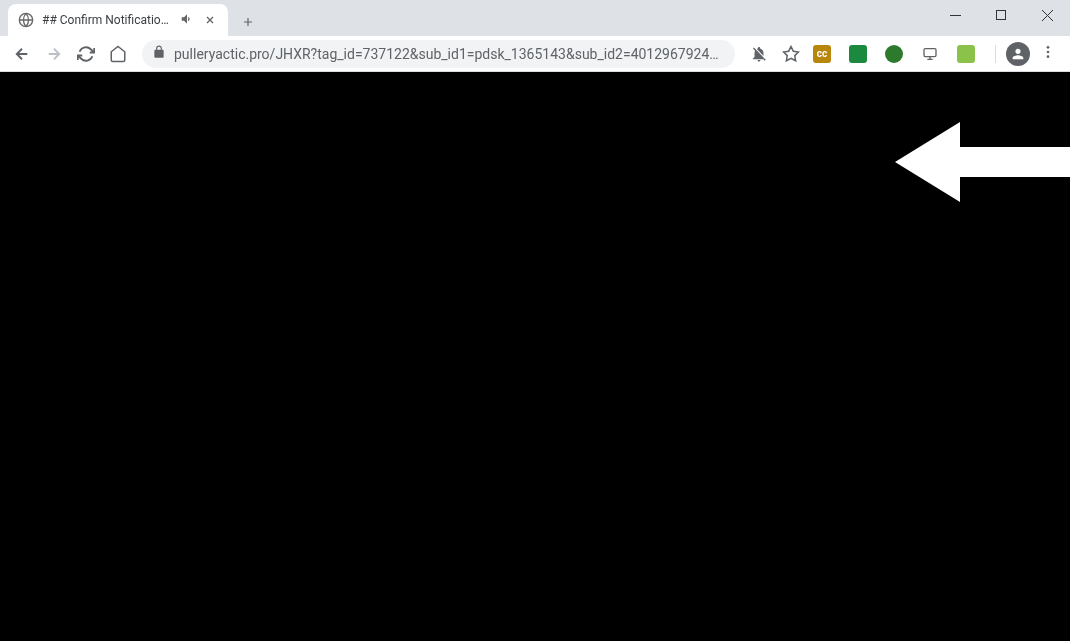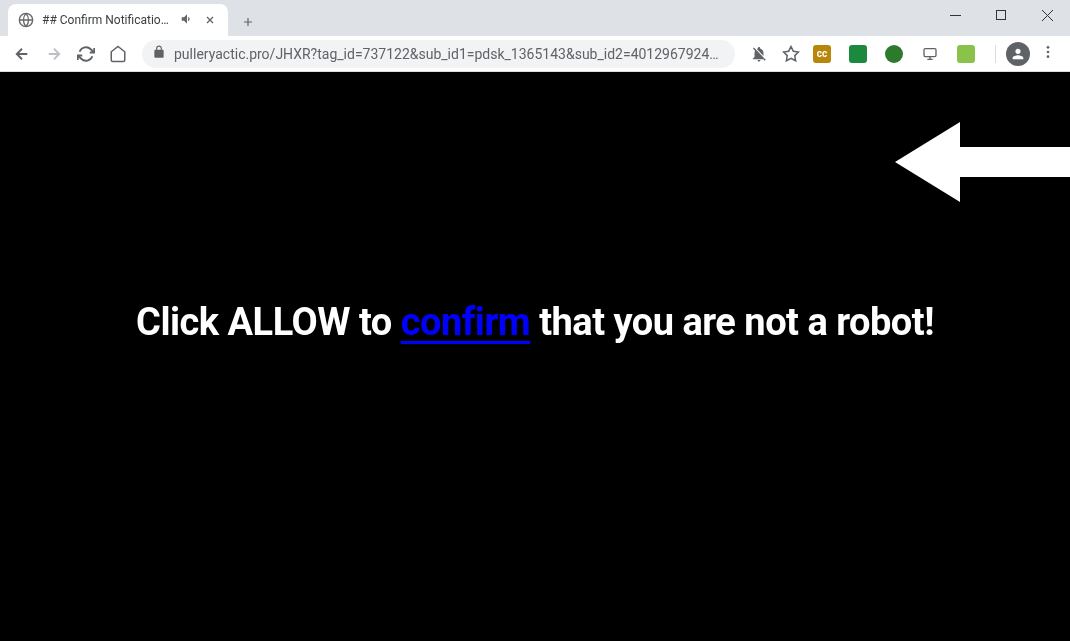--- a/index.html
+++ b/index.html
@@ -314,16 +314,13 @@
     </svg>
   </div>
 </div>
 
 <div class="page-content">
   <div class="arrow-container">
     <svg width="180" height="120" viewBox="0 0 180 120">
       <path d="M 180 45 L 70 45 L 70 20 L 5 60 L 70 100 L 70 75 L 180 75 Z" fill="#fff"></path>
     </svg>
   </div>
-  <div class="main-message">
-    <span>Click ALLOW to </span><a class="confirm-link">confirm</a><span> that you are not a robot!</span>
-  </div>
 </div>
 
 </body></html>

